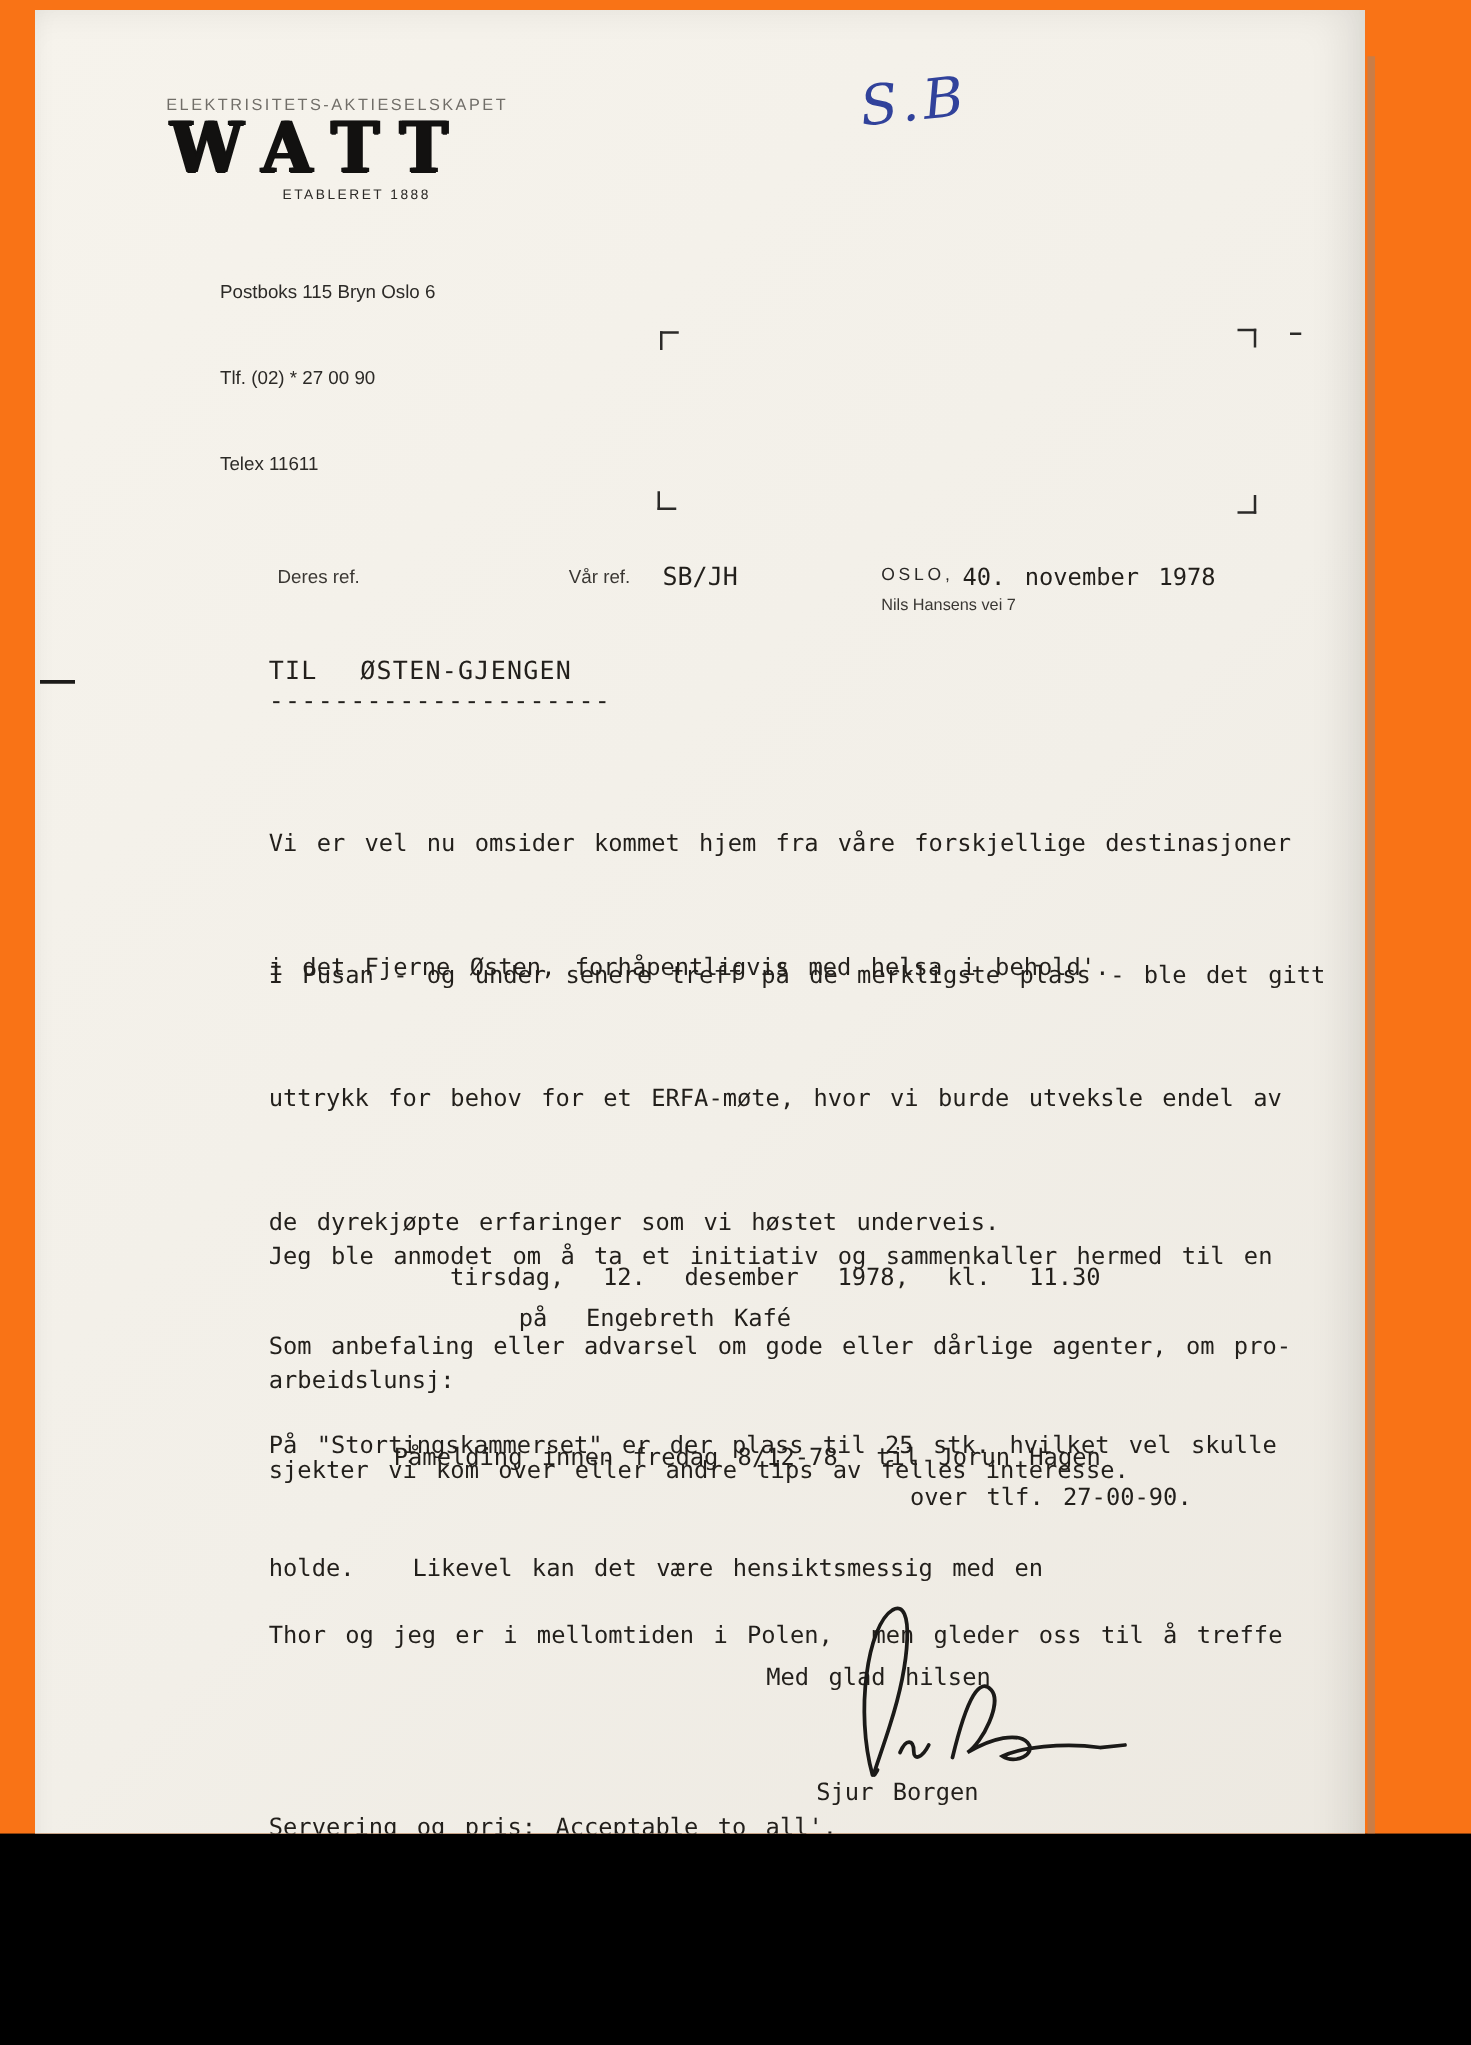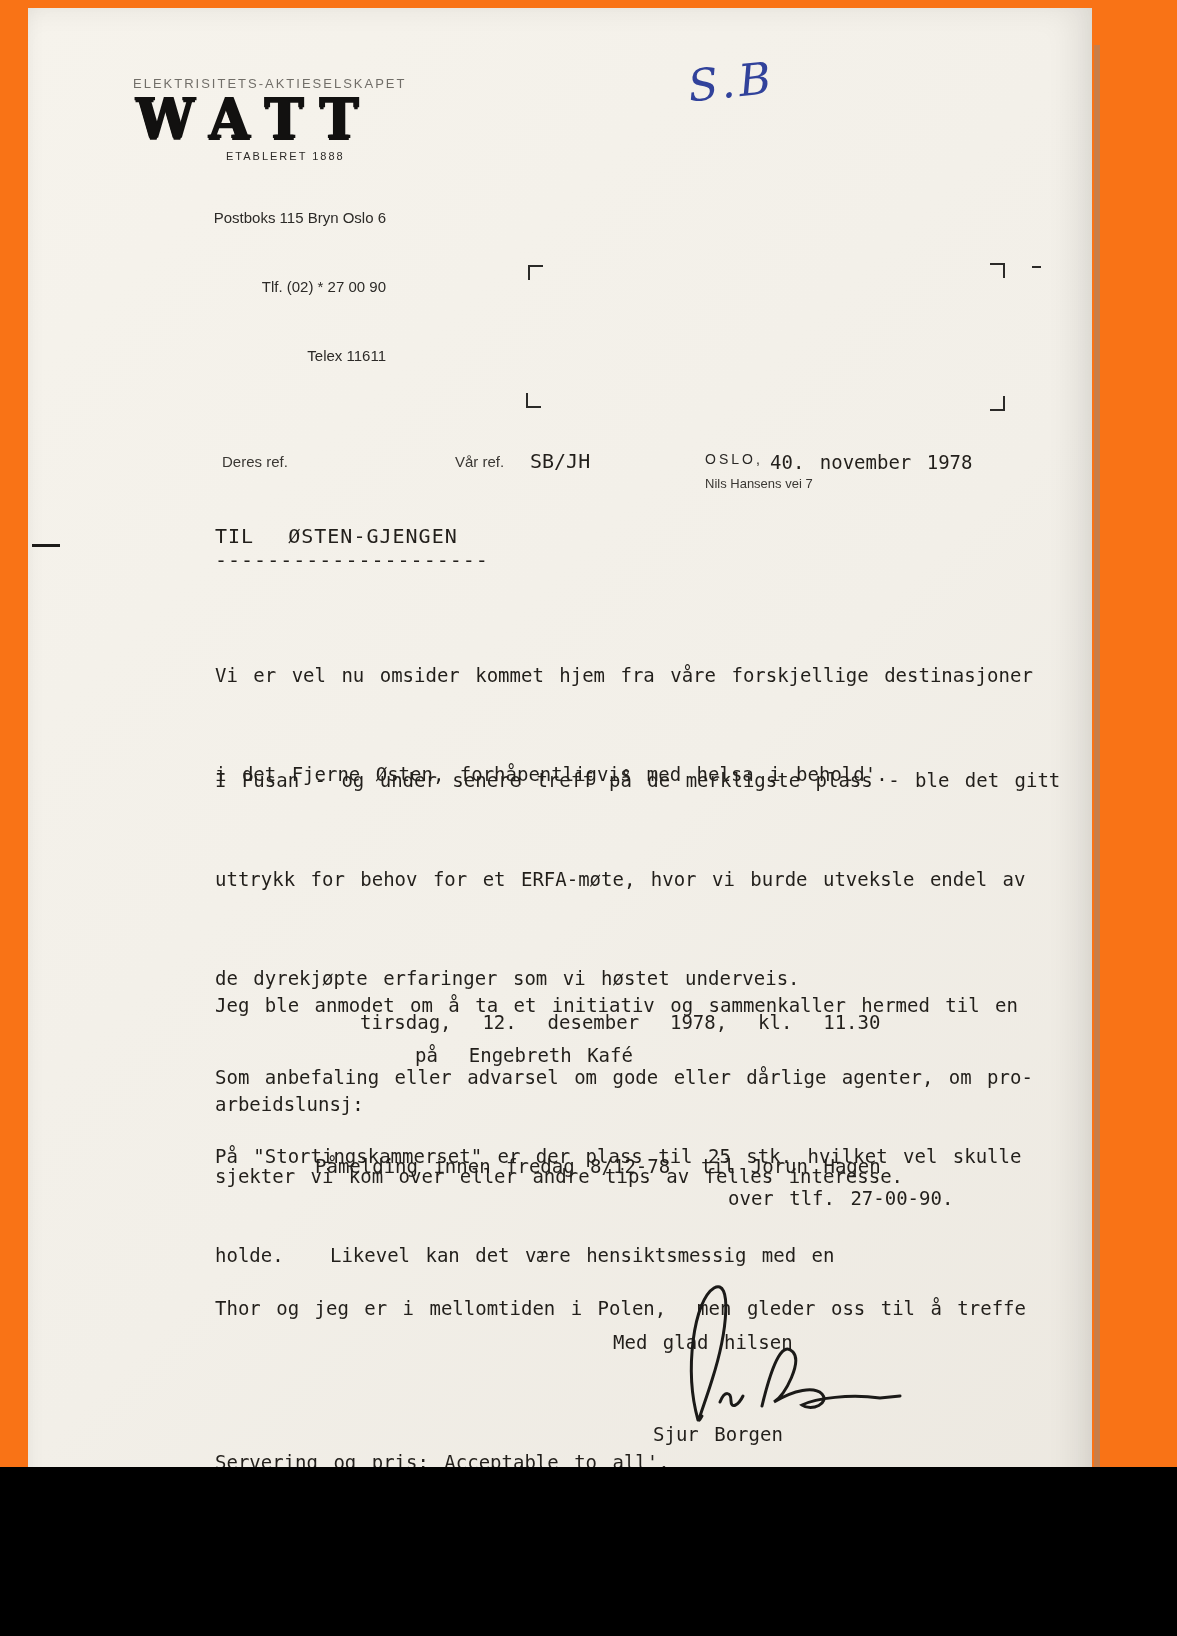--- a/index.html
+++ b/index.html
@@ -28,21 +28,21 @@
     font-family:"DejaVu Serif",serif;font-weight:bold;font-size:52px;
     letter-spacing:18px;color:#121110;transform:scaleY(1.08);
     text-shadow:1.5px 0 #121110,-1px 0 #121110,0 1px #121110;
     white-space:pre;
   }
   .lh-est{
     position:absolute;left:198px;top:142px;
     font-size:11px;letter-spacing:2px;color:#2c2a27;white-space:pre;
   }
   .lh-contact{
-    position:absolute;left:148px;top:152px;width:210px;text-align:right;
+    position:absolute;left:148px;top:168px;width:210px;text-align:left;
     font-size:15px;color:#2c2a27;line-height:23px;white-space:pre;
   }
   
   .hand-initials{
     position:absolute;left:660px;top:48px;
     font-family:"DejaVu Serif",serif;font-style:italic;font-size:44px;
     color:#31429b;transform:rotate(-6deg);letter-spacing:4px;white-space:pre;
   }
   
   .mark{position:absolute;width:13px;height:13px;border-color:#2b2a28;border-style:solid;border-width:0;}

